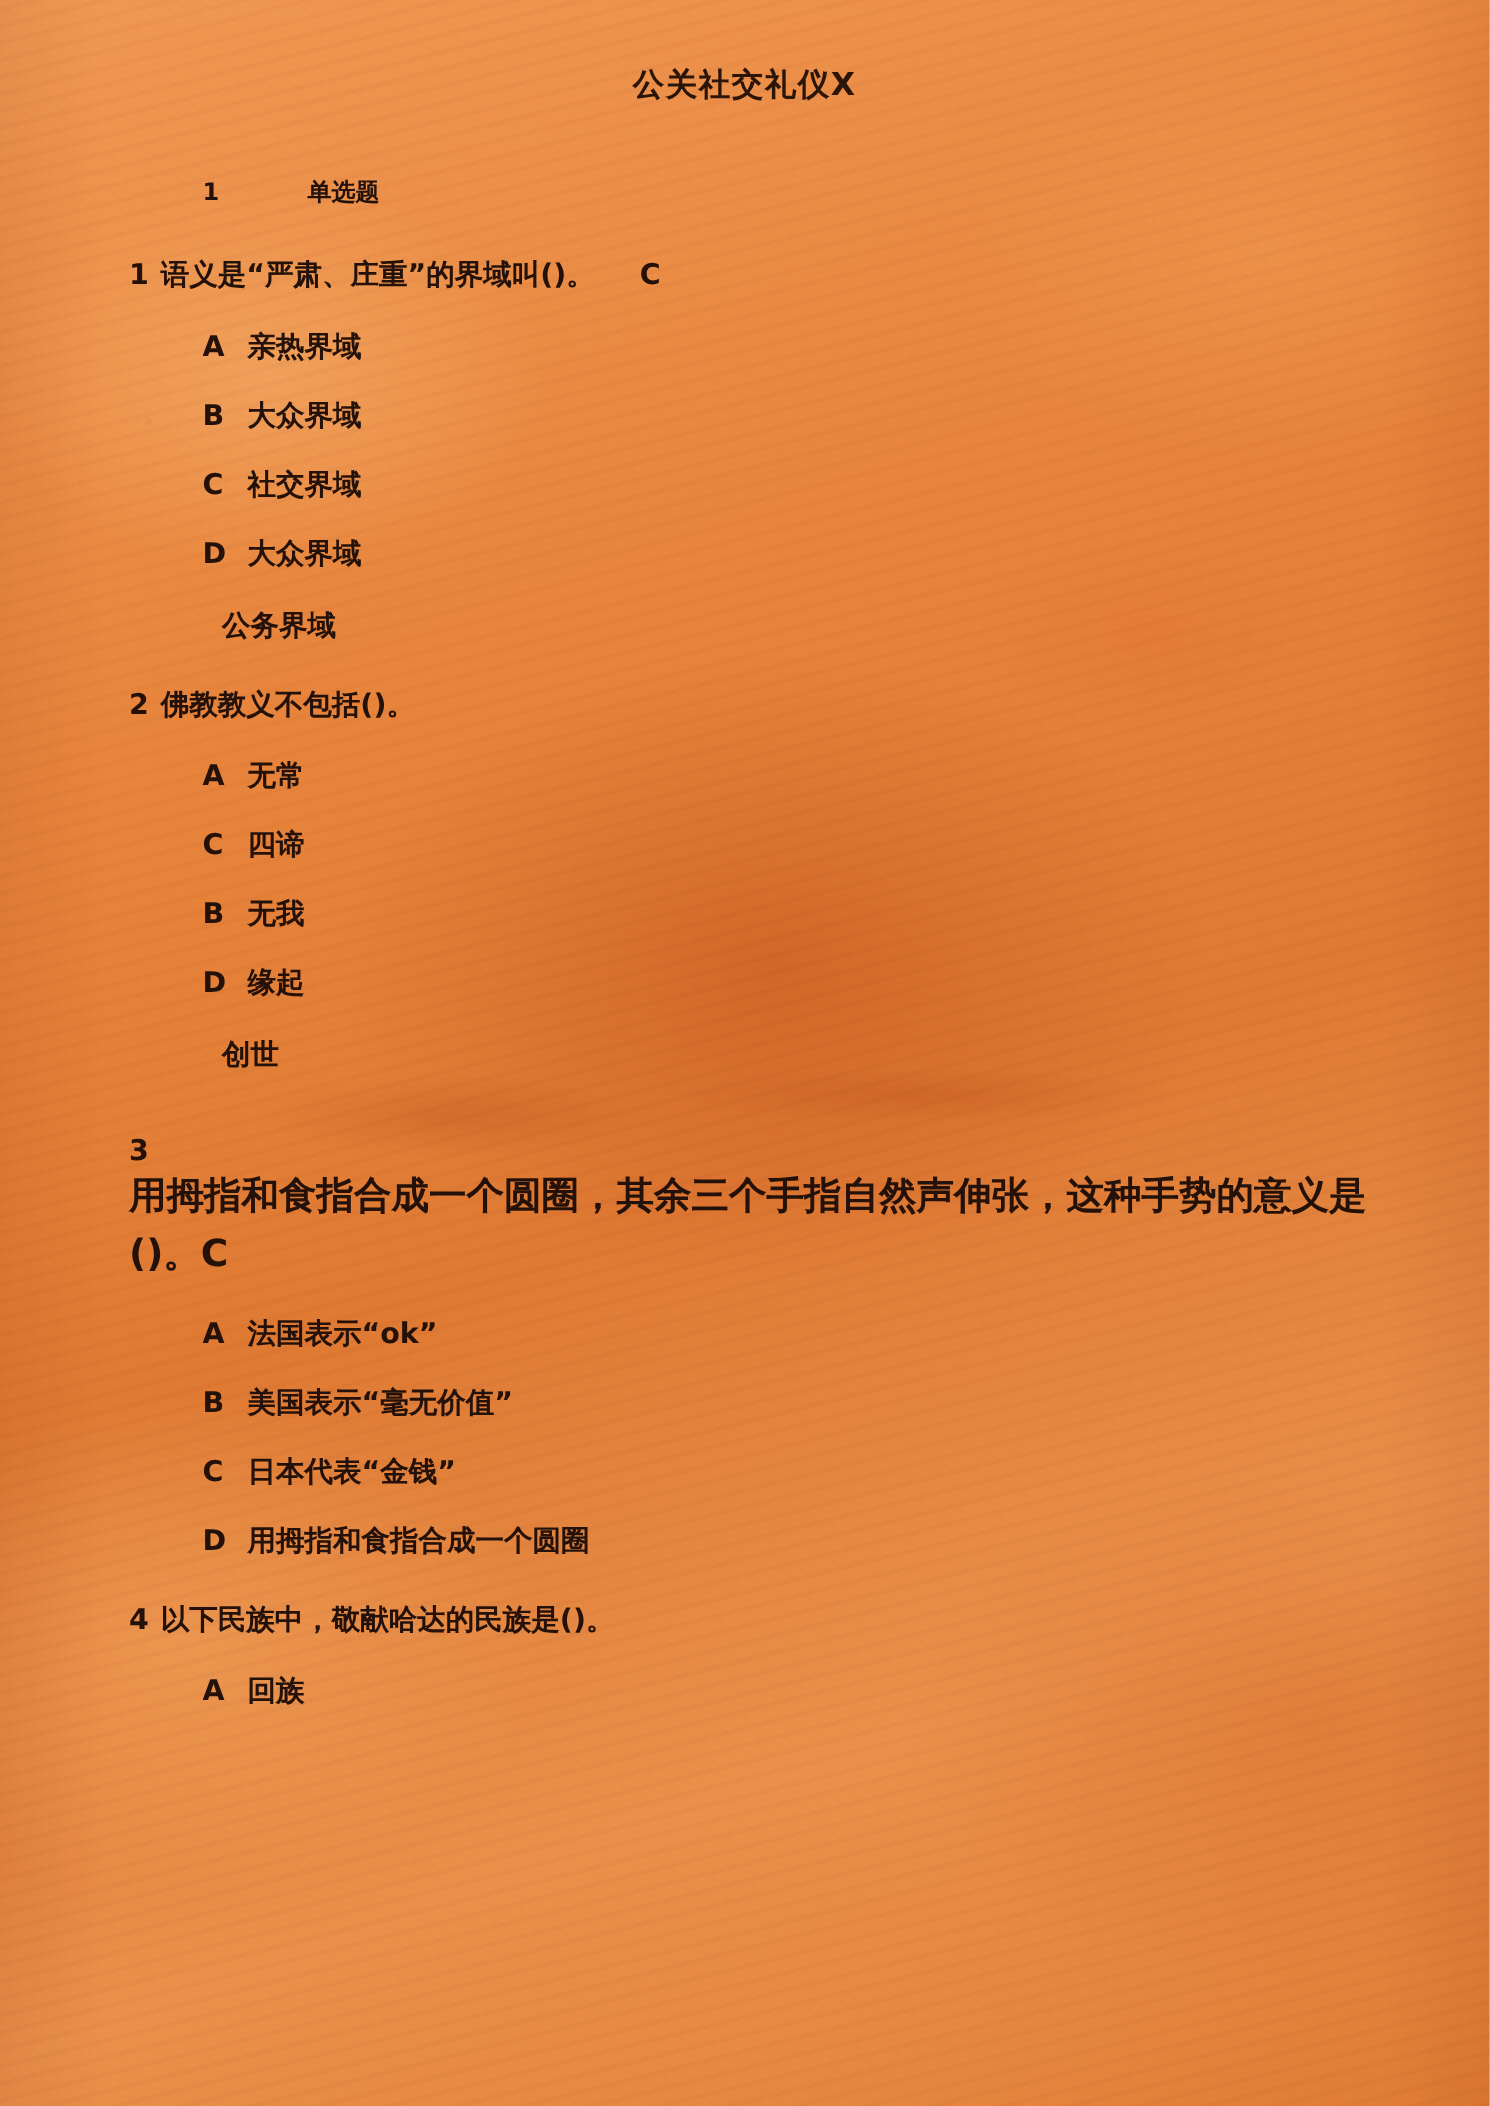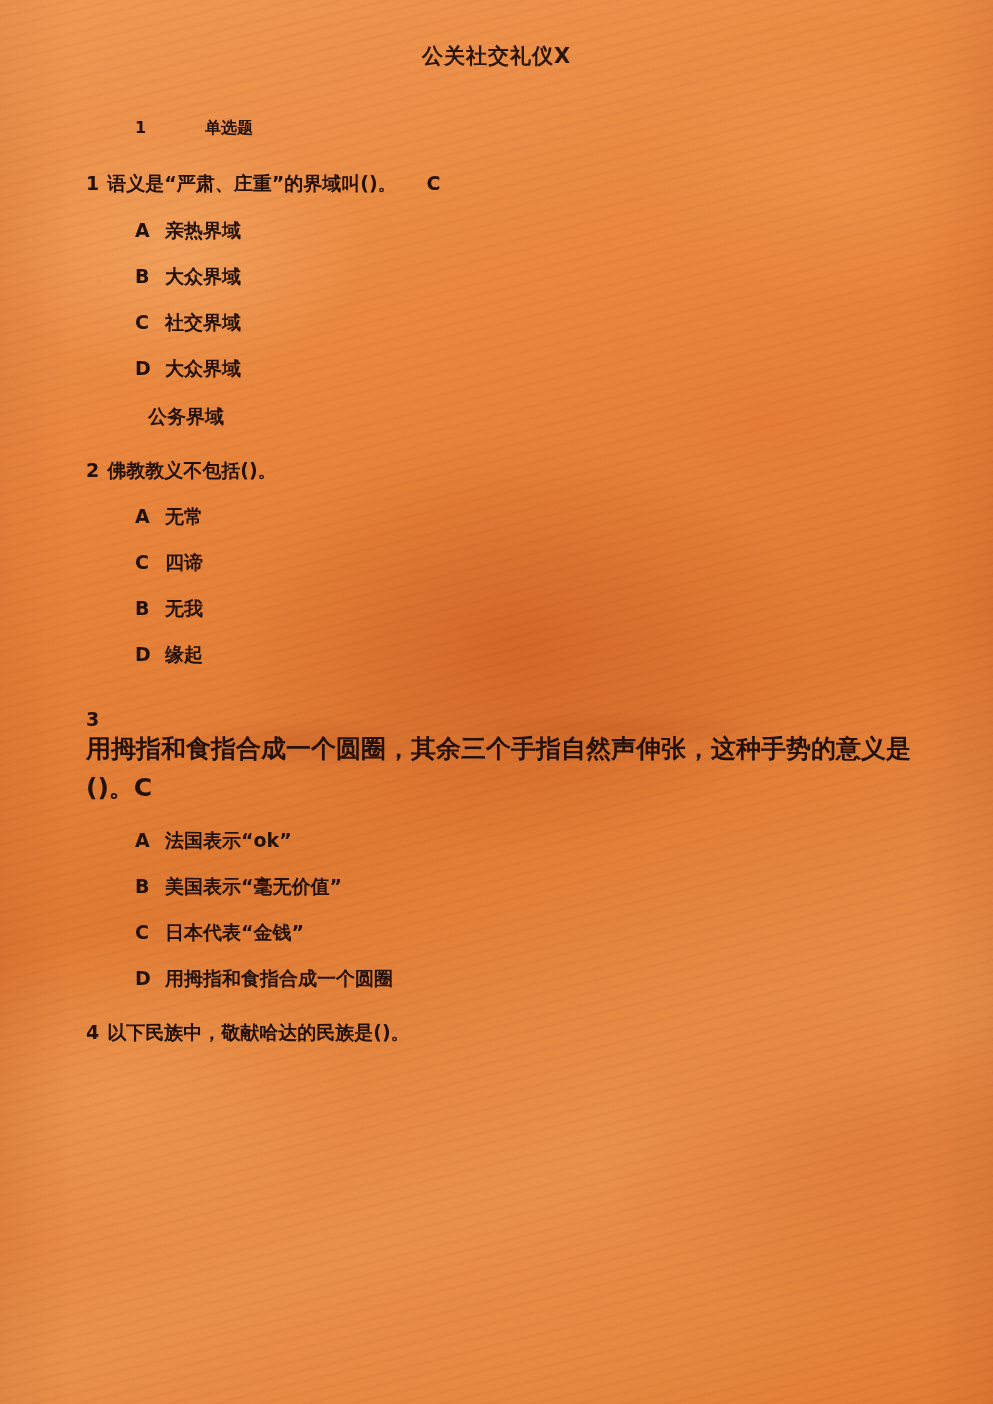--- a/index.html
+++ b/index.html
@@ -175,20 +175,21 @@
       </div>
       <div class="opt">
         <span class="lbl">C</span><span>四谛</span>
       </div>
       <div class="opt">
         <span class="lbl">B</span><span>无我</span>
       </div>
       <div class="opt">
         <span class="lbl">D</span><span>缘起</span>
       </div>
+      <div class="extra">创世</div>
     </div>
 
     <div class="q-block q-stacked" style="margin-top:40px;">
       <div class="qnum-line">3</div>
       <div class="qbody">
         <span>用拇指和食指合成一个圆圈，其余三个手指自然声伸张，这种手势的意义是()。</span><span class="ans">C</span>
       </div>
       <div class="opt">
         <span class="lbl">A</span><span>法国表示“ok”</span>
       </div>
@@ -200,16 +201,19 @@
       </div>
       <div class="opt">
         <span class="lbl">D</span><span>用拇指和食指合成一个圆圈</span>
       </div>
     </div>
 
     <div class="q-block">
       <div class="q-text">
         <span class="qnum">4</span><span>以下民族中，敬献哈达的民族是()。</span>
       </div>
+      <div class="opt">
+        <span class="lbl">A</span><span>回族</span>
+      </div>
     </div>
 
   </div>
 </div>
 
 </body></html>

